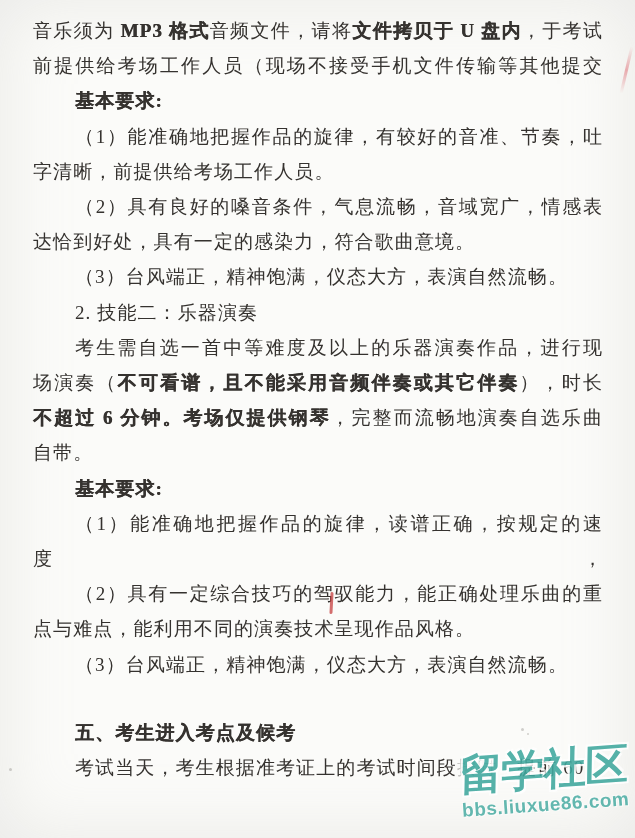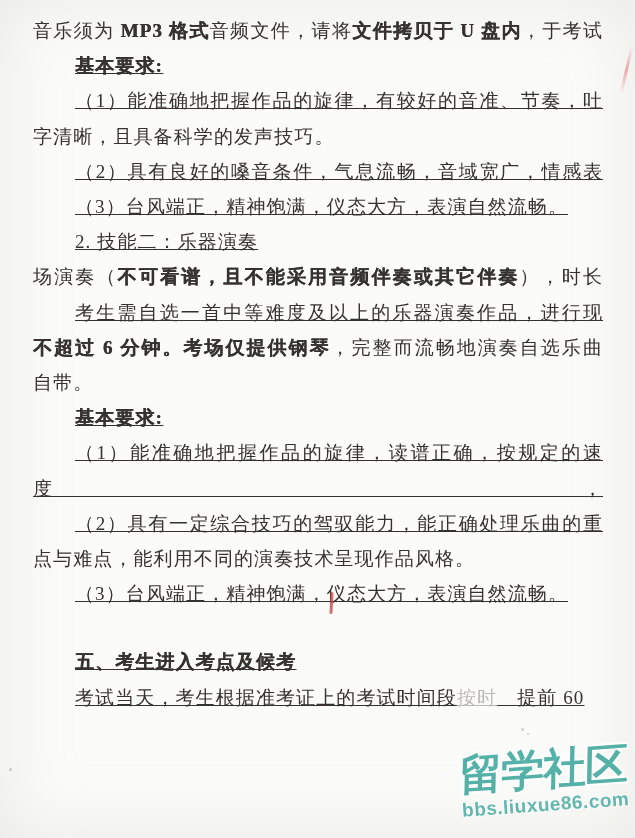--- a/index.html
+++ b/index.html
@@ -12,21 +12,21 @@
     font-family:"Liberation Serif","DejaVu Serif",serif;
     color:#35322f;
     overflow:hidden;
   }
   .doc{
     position:absolute;left:33px;top:13px;width:570px;
     font-size:19px;line-height:35.2px;letter-spacing:1.1px;
   }
   .line{text-align:justify;text-align-last:left;min-height:35.2px;}
   .line.fill{text-align-last:justify;}
-  .line.indent{text-indent:42px;text-decoration:underline;}
+  .line.indent{text-indent:42px;}
   .line.gap-before{margin-top:33px;}
   .line .b{font-weight:700;text-shadow:0.4px 0 0 currentColor;}
   .line.heading{font-weight:700;text-shadow:0.4px 0 0 currentColor;}
   .line .faint{opacity:.32;}
   
   .watermark{
     position:absolute;left:450px;top:746px;width:188px;
     transform:rotate(-4deg);
     text-align:center;
     pointer-events:none;
@@ -56,28 +56,30 @@
   .speck.s2{left:521px;top:728px;}
   .speck.s3{left:527px;top:733px;width:2px;height:2px;}
 </style>
 </head>
 <body>
 
 <div class="page">
 
   <div class="doc">
       <div class="line fill"><span>音乐须为 </span><span class="b">MP3 格式</span><span>音频文件，请将</span><span class="b">文件拷贝于 U 盘内</span><span>，于考试</span></div>
+      <div class="line fill"><span>前提供给考场工作人员（现场不接受手机文件传输等其他提交</span></div>
       <div class="line indent heading"><span>基本要求:</span></div>
       <div class="line fill indent"><span>（1）能准确地把握作品的旋律，有较好的音准、节奏，吐</span></div>
-      <div class="line"><span>字清晰，且具备科学的发声技巧。</span></div>
+      <div class="line"><span>字清晰，前提供给考场工作人员。</span></div>
       <div class="line fill indent"><span>（2）具有良好的嗓音条件，气息流畅，音域宽广，情感表</span></div>
+      <div class="line"><span>达恰到好处，具有一定的感染力，符合歌曲意境。</span></div>
       <div class="line indent"><span>（3）台风端正，精神饱满，仪态大方，表演自然流畅。</span></div>
       <div class="line indent"><span>2. 技能二：乐器演奏</span></div>
+      <div class="line fill indent"><span>考生需自选一首中等难度及以上的乐器演奏作品，进行现</span></div>
       <div class="line fill"><span>场演奏（</span><span class="b">不可看谱，且不能采用音频伴奏或其它伴奏</span><span>），时长</span></div>
-      <div class="line fill indent"><span>考生需自选一首中等难度及以上的乐器演奏作品，进行现</span></div>
       <div class="line fill"><span class="b">不超过 6 分钟。考场仅提供钢琴</span><span>，完整而流畅地演奏自选乐曲</span></div>
       <div class="line"><span>自带。</span></div>
       <div class="line indent heading"><span>基本要求:</span></div>
       <div class="line fill indent"><span>（1）能准确地把握作品的旋律，读谱正确，按规定的速度，</span></div>
       <div class="line fill indent"><span>（2）具有一定综合技巧的驾驭能力，能正确处理乐曲的重</span></div>
       <div class="line"><span>点与难点，能利用不同的演奏技术呈现作品风格。</span></div>
       <div class="line indent"><span>（3）台风端正，精神饱满，仪态大方，表演自然流畅。</span></div>
       <div class="line indent heading gap-before"><span>五、考生进入考点及候考</span></div>
       <div class="line indent"><span>考试当天，考生根据准考证上的考试时间段</span><span class="faint">按时</span><span>　提前 60</span></div>
     </div>

